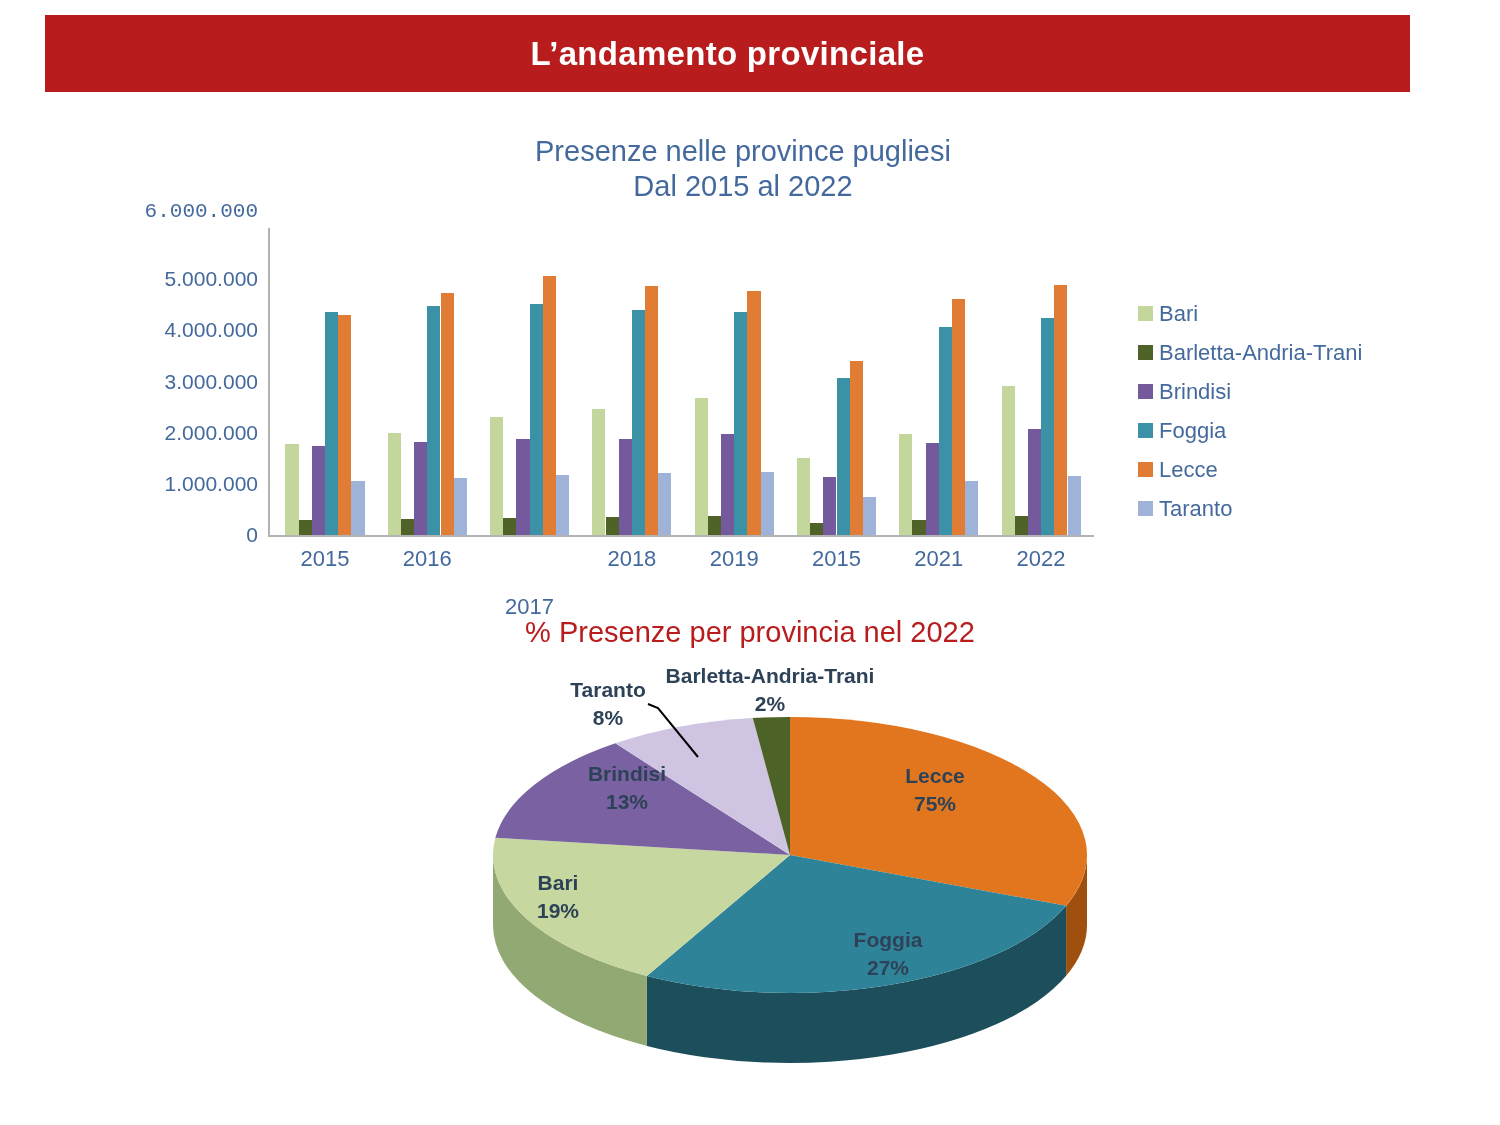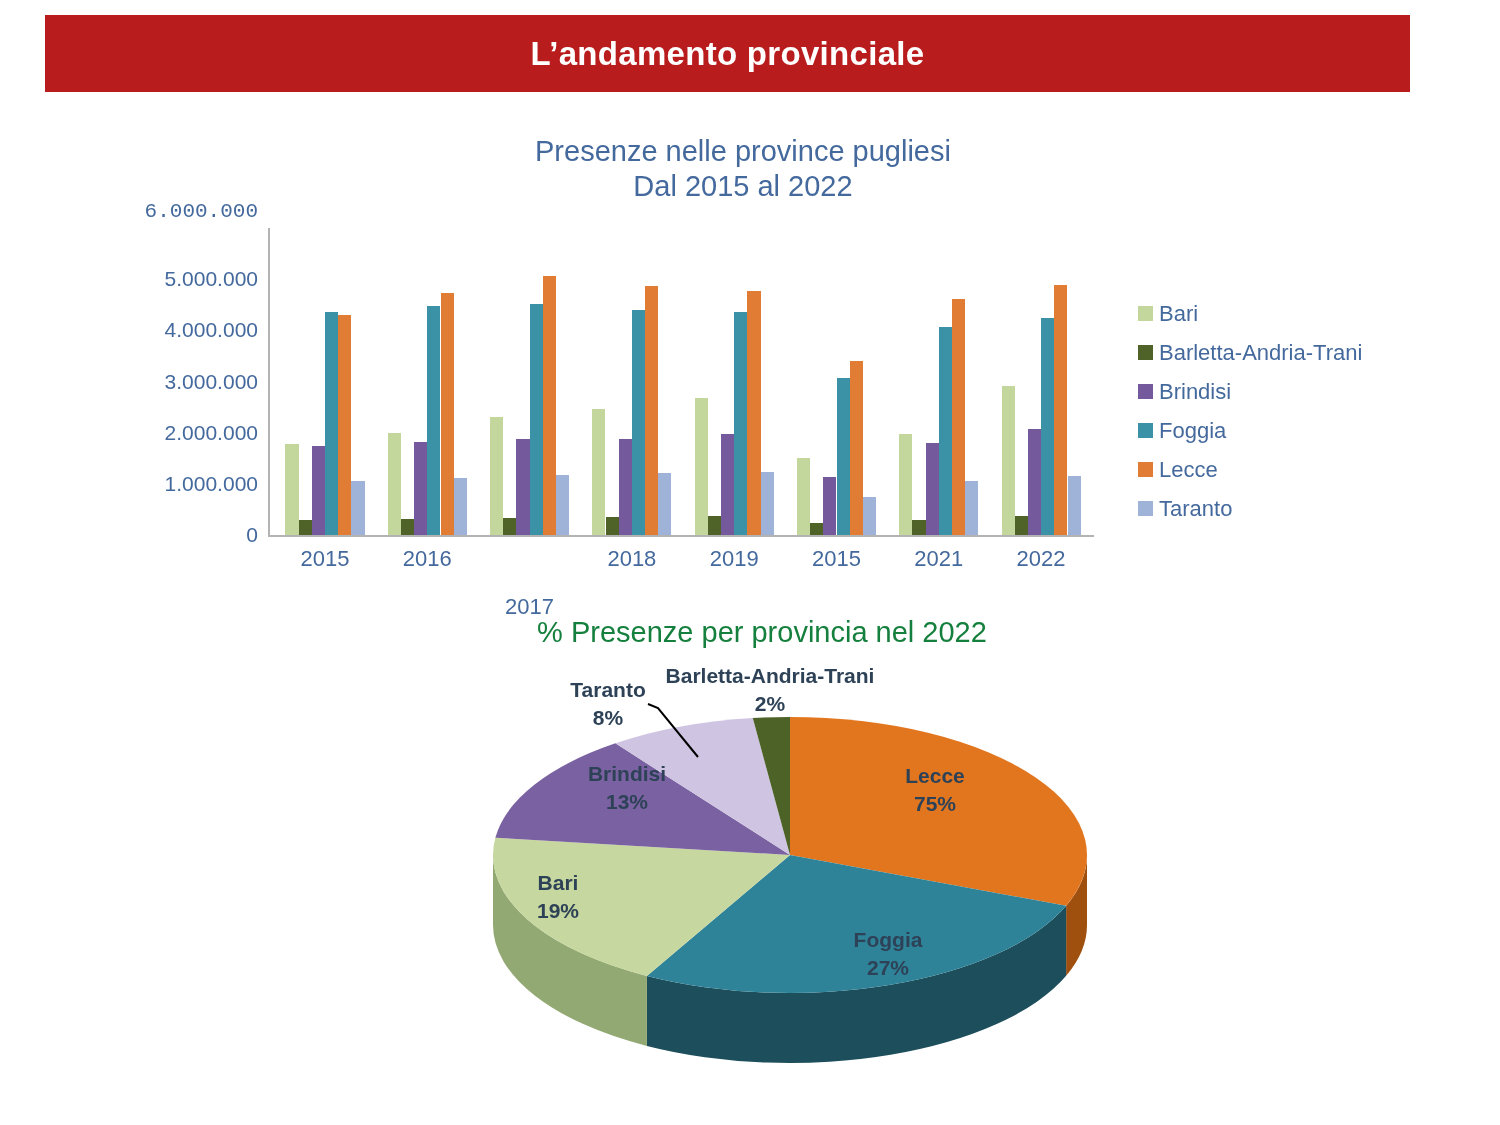--- a/index.html
+++ b/index.html
@@ -3,22 +3,22 @@
 <meta charset="utf-8">
 <style>
   html,body{margin:0;padding:0;background:#ffffff;}
   .slide{position:relative;width:1500px;height:1125px;background:#ffffff;
          font-family:"Liberation Sans",sans-serif;overflow:hidden;}
   .header{position:absolute;left:45px;top:15px;width:1365px;height:77px;
           display:flex;align-items:center;justify-content:center;}
   .header-title{color:#ffffff;font-size:33px;font-weight:bold;margin:0;letter-spacing:.3px;}
   .chart-title{position:absolute;left:318px;top:134px;width:850px;text-align:center;
                font-size:29px;line-height:35px;color:#44699d;}
-  .pie-title{position:absolute;left:362px;top:616px;width:800px;text-align:center;
-             font-size:29px;line-height:32px;color:#15803d;}
+  .pie-title{position:absolute;left:350px;top:616px;width:800px;text-align:center;
+             font-size:29px;line-height:32px;color:#b91c1c;}
   .axis-y{position:absolute;left:268px;top:228px;width:2px;height:309px;background:#b3b3b3;}
   .axis-x{position:absolute;left:268px;top:535px;width:826px;height:2px;background:#b3b3b3;}
   .ytick{position:absolute;left:110px;width:148px;height:24px;line-height:24px;
          text-align:right;font-size:21px;color:#44699d;}
   .cat{position:absolute;width:96px;height:26px;line-height:26px;text-align:center;
        font-size:22px;color:#44699d;top:546px;}
   .bar{position:absolute;}
   .legend{position:absolute;left:1138px;top:294px;}
   .legend-item{display:flex;align-items:center;height:39px;color:#44699d;font-size:22px;}
   .swatch{width:15px;height:15px;margin-right:6px;flex:0 0 15px;}

